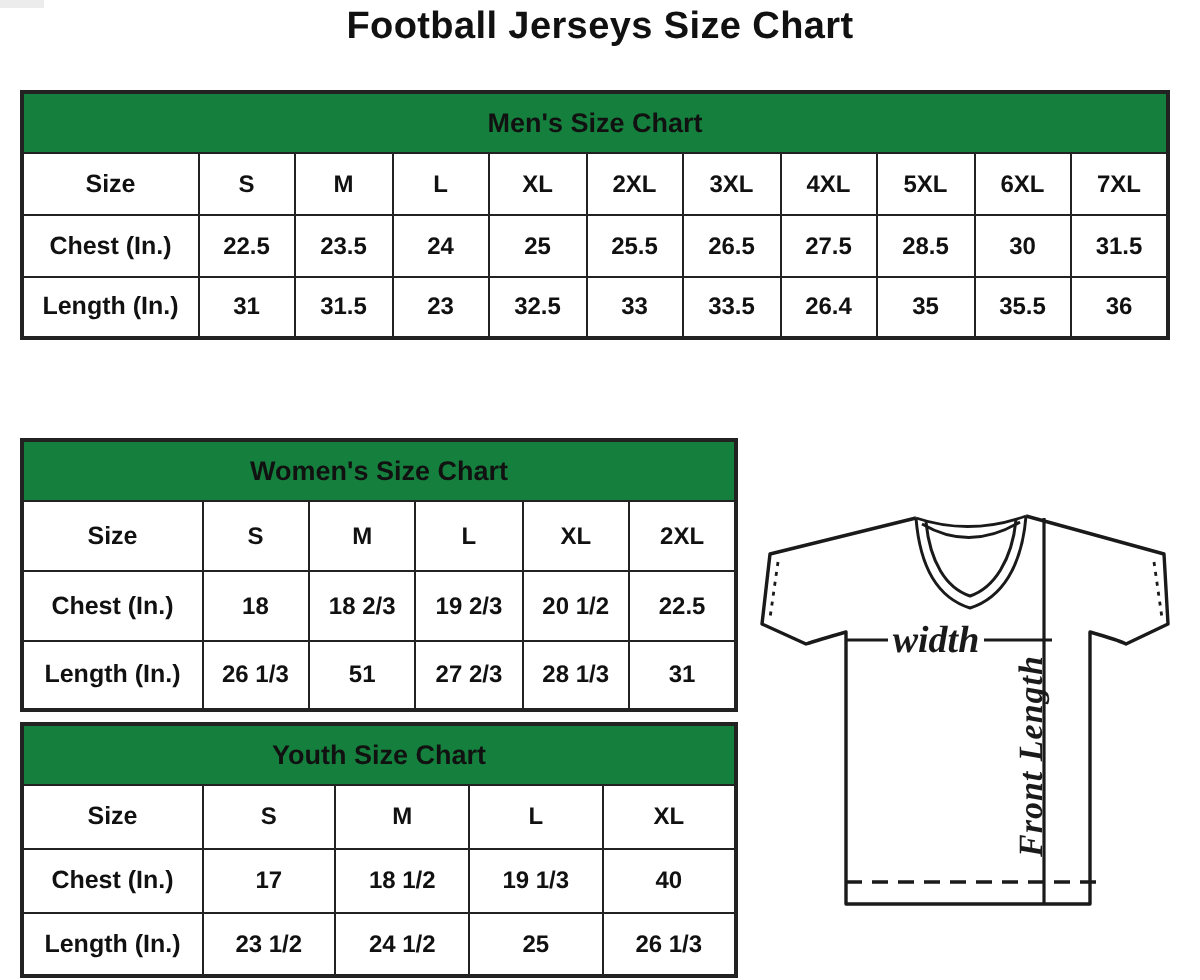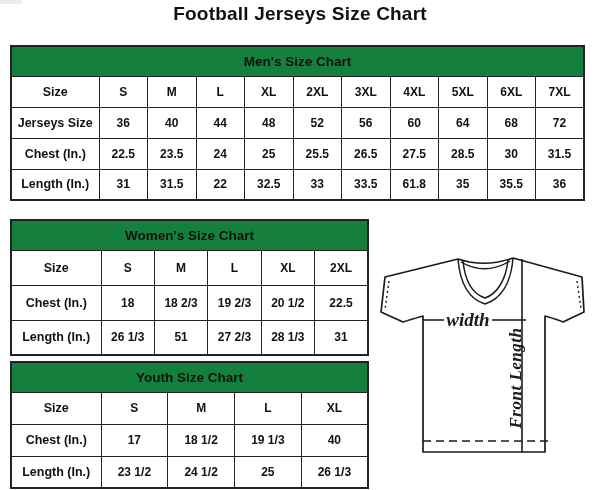--- a/index.html
+++ b/index.html
@@ -117,54 +117,41 @@
             <td class="cell">L</td>
             <td class="cell">XL</td>
             <td class="cell">2XL</td>
             <td class="cell">3XL</td>
             <td class="cell">4XL</td>
             <td class="cell">5XL</td>
             <td class="cell">6XL</td>
             <td class="cell">7XL</td>
           </tr>
           <tr>
-            <td class="row-head">Jerseys Size</td>
-            <td class="cell">36</td>
-            <td class="cell">40</td>
-            <td class="cell">44</td>
-            <td class="cell">48</td>
-            <td class="cell">52</td>
-            <td class="cell">56</td>
-            <td class="cell">60</td>
-            <td class="cell">64</td>
-            <td class="cell">68</td>
-            <td class="cell">72</td>
-          </tr>
-          <tr>
             <td class="row-head">Chest (In.)</td>
             <td class="cell">22.5</td>
             <td class="cell">23.5</td>
             <td class="cell">24</td>
             <td class="cell">25</td>
             <td class="cell">25.5</td>
             <td class="cell">26.5</td>
             <td class="cell">27.5</td>
             <td class="cell">28.5</td>
             <td class="cell">30</td>
             <td class="cell">31.5</td>
           </tr>
           <tr>
             <td class="row-head">Length (In.)</td>
             <td class="cell">31</td>
             <td class="cell">31.5</td>
-            <td class="cell">22</td>
+            <td class="cell">23</td>
             <td class="cell">32.5</td>
             <td class="cell">33</td>
             <td class="cell">33.5</td>
-            <td class="cell">61.8</td>
+            <td class="cell">26.4</td>
             <td class="cell">35</td>
             <td class="cell">35.5</td>
             <td class="cell">36</td>
           </tr>
         </tbody>
       </table>
     </div>
 
   <div class="table-wrap women">
       <table class="size-table">

